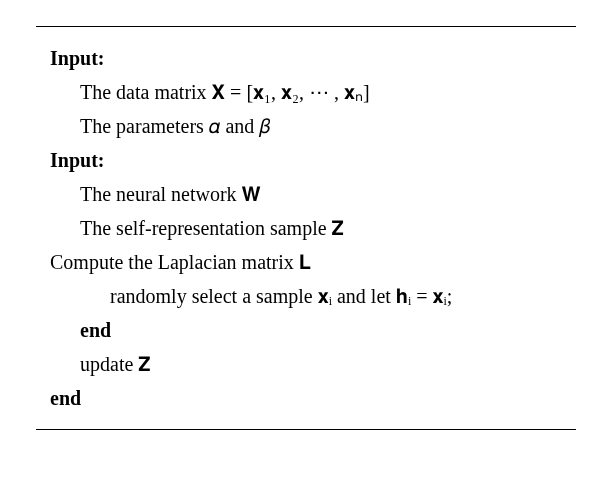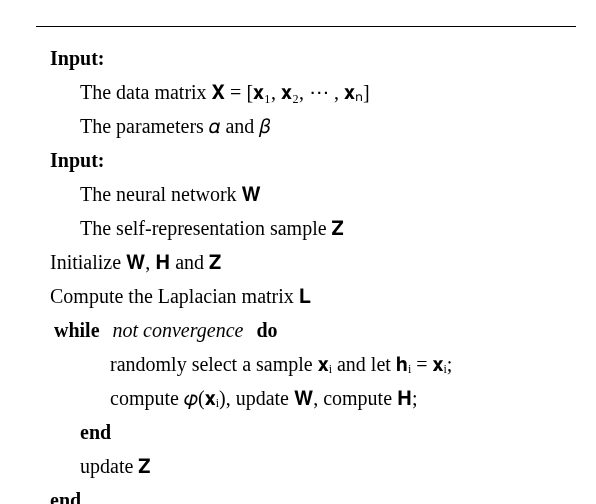--- a/index.html
+++ b/index.html
@@ -49,30 +49,25 @@
 <div class="content">
 
   <div class="line bold">Input:</div>
   <div class="line indent1">The data matrix 𝐗 = [𝐱₁, 𝐱₂, ⋯ , 𝐱ₙ]</div>
   <div class="line indent1">The parameters 𝛼 and 𝛽</div>
 
   <div class="line bold">Input:</div>
   <div class="line indent1">The neural network 𝐖</div>
   <div class="line indent1">The self-representation sample 𝐙</div>
 
-  <div class="line">Initialize 𝐖, 𝐇 and 𝐙</div>
   <div class="line">Compute the Laplacian matrix 𝐋</div>
 
-  <div class="line">
-    <span class="bold">while</span><span class="italic"> not convergence </span><span class="bold">do</span>
-  </div>
 
 
   <div class="line indent2">randomly select a sample 𝐱ᵢ and let 𝐡ᵢ = 𝐱ᵢ;</div>
-  <div class="line indent2">compute 𝜑(𝐱ᵢ), update 𝐖, compute 𝐇;</div>
 
   <div class="line indent1 bold">end</div>
   <div class="line indent1">update 𝐙</div>
   <div class="line bold">end</div>
 
 </div>
 
 <hr class="rule">
 
 </body></html>

